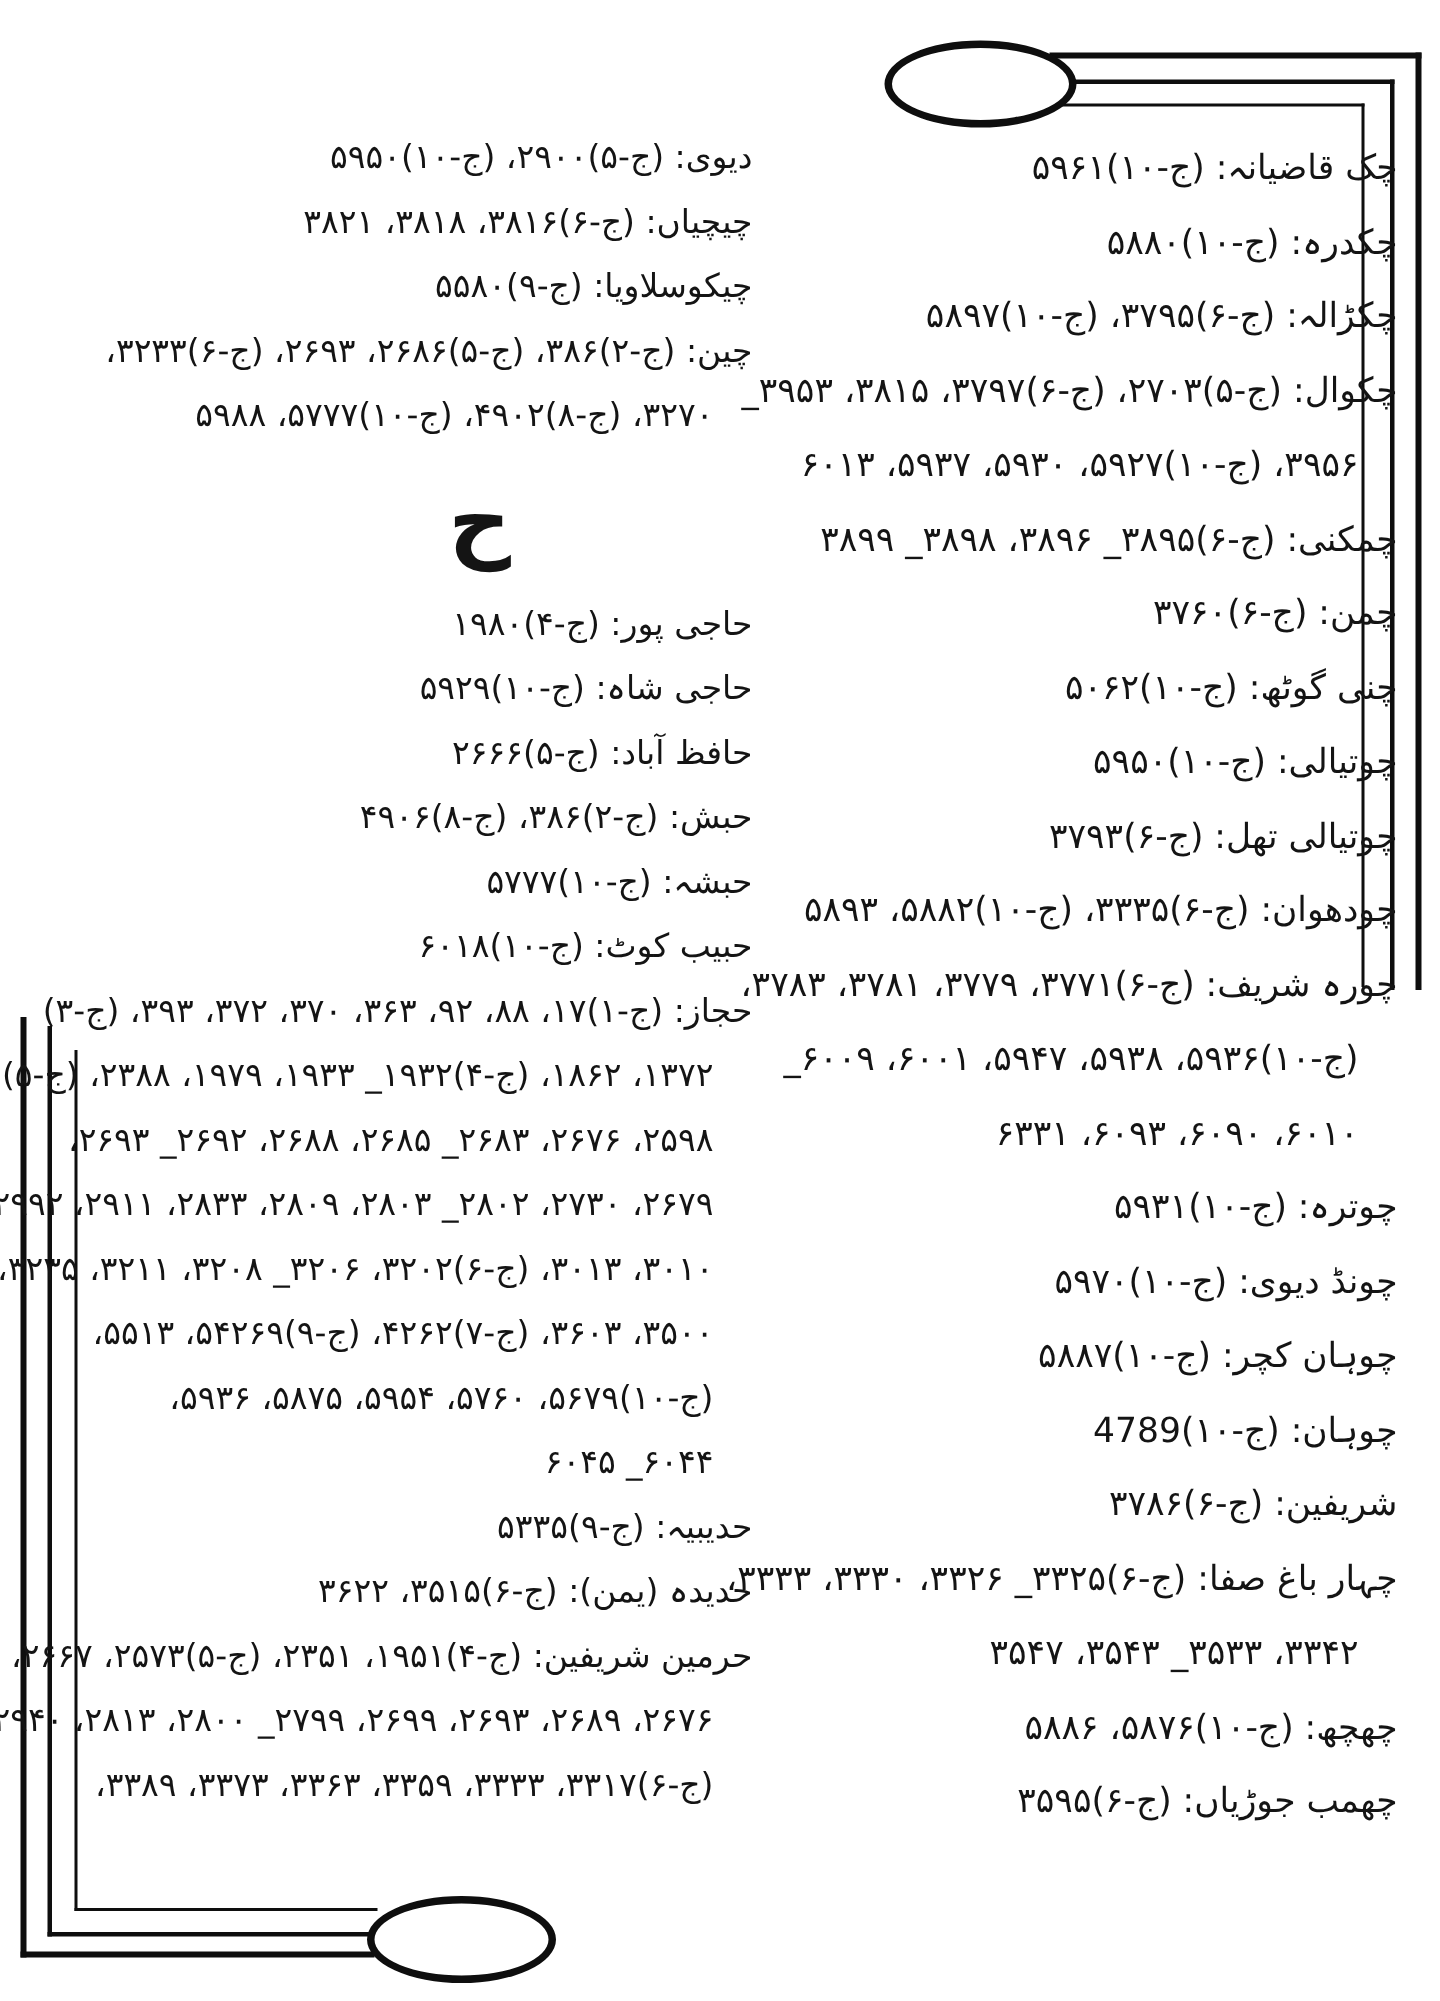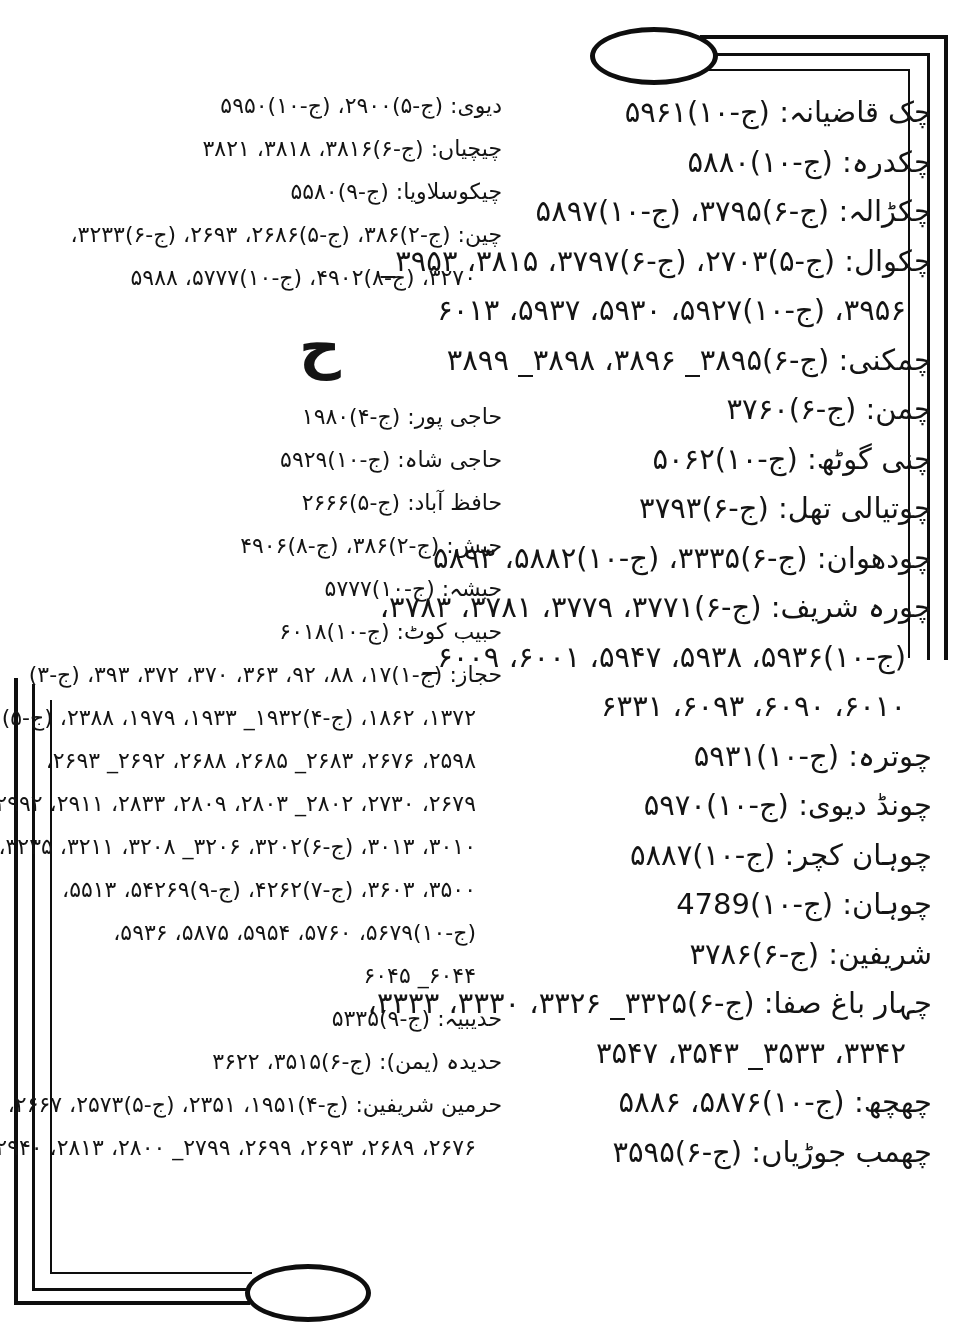--- a/index.html
+++ b/index.html
@@ -7,21 +7,21 @@
     width:960px;height:1334px;background:#ffffff;position:relative;overflow:hidden;
     font-family:"DejaVu Sans",sans-serif;color:#141414;
   }
   
   .bline{position:absolute;background:#0e0e0e;z-index:1;}
   .ellipse{
     position:absolute;z-index:2;background:#ffffff;border:5px solid #0e0e0e;border-radius:50%;
   }
   
   .col{position:absolute;direction:rtl;text-align:right;z-index:3;}
-  .col-right{top:88px;right:28px;width:424px;font-size:29px;line-height:49.5px;}
+  .col-right{top:88px;right:28px;width:424px;font-size:23px;line-height:49.5px;}
   .col-left{top:84px;left:28px;width:474px;font-size:22px;line-height:43px;}
   .entry .line{white-space:nowrap;}
   .entry .cont{padding-right:26px;}
   .vol{font-weight:normal;}
   .heading{
     height:96px;line-height:96px;font-size:58px;font-weight:bold;
     text-align:center;padding-left:110px;white-space:nowrap;
   }
 </style>
 </head>
@@ -58,20 +58,23 @@
       <div class="line cont"><span>۳۹۵۶، </span><span class="vol">(ج-۱۰)</span><span>۵۹۲۷، ۵۹۳۰، ۵۹۳۷، ۶۰۱۳</span></div>
     </div>
     <div class="entry">
       <div class="line"><span class="term">چمکنی: </span><span>(ج-۶)</span><span>۳۸۹۵_ ۳۸۹۶، ۳۸۹۸_ ۳۸۹۹</span></div>
     </div>
     <div class="entry">
       <div class="line"><span class="term">چمن: </span><span>(ج-۶)</span><span>۳۷۶۰</span></div>
     </div>
     <div class="entry">
       <div class="line"><span class="term">چنی گوٹھ: </span><span class="vol">(ج-۱۰)</span><span>۵۰۶۲</span></div>
+    </div>
+    <div class="entry">
+      <div class="line"><span class="term">چوتیالی: </span><span class="vol">(ج-۱۰)</span><span>۵۹۵۰</span></div>
     </div>
     <div class="entry">
       <div class="line"><span class="term">چوتیالی تھل: </span><span>(ج-۶)</span><span>۳۷۹۳</span></div>
     </div>
     <div class="entry">
       <div class="line"><span class="term">چودھوان: </span><span>(ج-۶)</span><span>۳۳۳۵، </span><span class="vol">(ج-۱۰)</span><span>۵۸۸۲، ۵۸۹۳</span></div>
     </div>
     <div class="entry">
       <div class="line"><span class="term">چورہ شریف: </span><span>(ج-۶)</span><span>۳۷۷۱، ۳۷۷۹، ۳۷۸۱، ۳۷۸۳،</span></div>
       <div class="line cont"><span class="vol">(ج-۱۰)</span><span>۵۹۳۶، ۵۹۳۸، ۵۹۴۷، ۶۰۰۱، ۶۰۰۹_</span></div>
@@ -148,14 +151,15 @@
     </div>
     <div class="entry">
       <div class="line"><span class="term">حدیبیہ: </span><span class="vol">(ج-۹)</span><span>۵۳۳۵</span></div>
     </div>
     <div class="entry">
       <div class="line"><span class="term">حدیدہ (یمن): </span><span>(ج-۶)</span><span>۳۵۱۵، ۳۶۲۲</span></div>
     </div>
     <div class="entry">
       <div class="line"><span class="term">حرمین شریفین: </span><span>(ج-۴)</span><span>۱۹۵۱، ۲۳۵۱، </span><span>(ج-۵)</span><span>۲۵۷۳، ۲۶۶۷،</span></div>
       <div class="line cont"><span>۲۶۷۶، ۲۶۸۹، ۲۶۹۳، ۲۶۹۹، ۲۷۹۹_ ۲۸۰۰، ۲۸۱۳، ۲۹۴۰،</span></div>
+      <div class="line cont"><span>(ج-۶)</span><span>۳۳۱۷، ۳۳۳۳، ۳۳۵۹، ۳۳۶۳، ۳۳۷۳، ۳۳۸۹،</span></div>
     </div>
   </div>
 
 </body></html>

